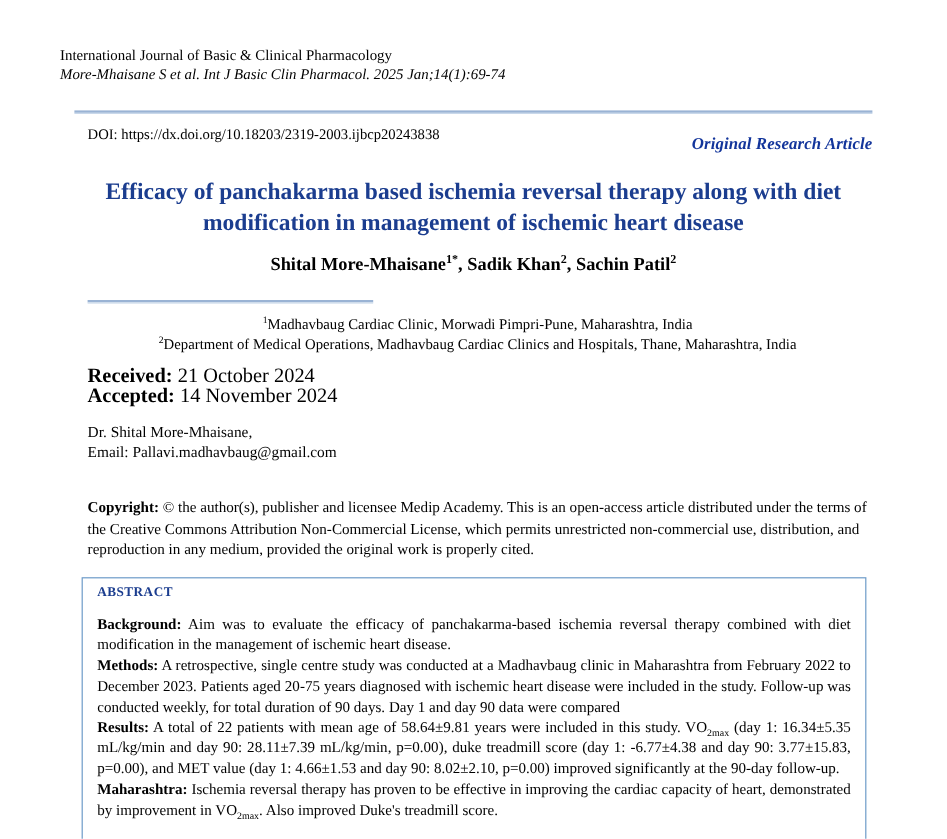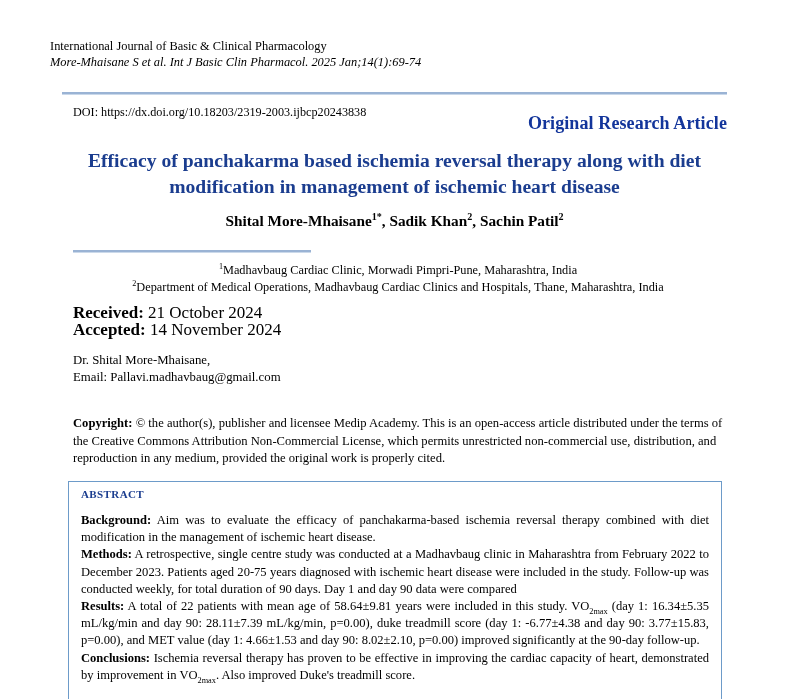--- a/index.html
+++ b/index.html
@@ -65,24 +65,25 @@
   .doi {
     position: absolute;
     left: 73px;
     top: 105px;
     font-size: 12.2px;
   }
   .article-type {
     position: absolute;
     right: 62px;
     top: 113px;
-    font-size: 18px;
+    font-size: 14px;
     font-weight: bold;
     color: #13359b;
     letter-spacing: 0.1px;
+    font-style: italic;
   }
 
   
   .title {
     position: absolute;
     left: 62px;
     top: 148px;
     width: 665px;
     text-align: center;
     font-size: 19.6px;
@@ -242,17 +243,17 @@
   </div>
 
   <div class="copyright"><b>Copyright:</b><span> © the author(s), publisher and licensee Medip Academy. This is an open-access article distributed under the terms of the Creative Commons Attribution Non-Commercial License, which permits unrestricted non-commercial use, distribution, and reproduction in any medium, provided the original work is properly cited.</span></div>
 
   <div class="abstract-box">
     <div class="abstract-heading">ABSTRACT</div>
     <div class="abstract-body">
       <p><b>Background:</b><span> Aim was to evaluate the efficacy of panchakarma-based ischemia reversal therapy combined with diet modification in the management of ischemic heart disease.</span></p>
       <p><b>Methods:</b><span> A retrospective, single centre study was conducted at a Madhavbaug clinic in Maharashtra from February 2022 to December 2023. Patients aged 20-75 years diagnosed with ischemic heart disease were included in the study. Follow-up was conducted weekly, for total duration of 90 days. Day 1 and day 90 data were compared</span></p>
       <p><b>Results:</b><span> A total of 22 patients with mean age of 58.64±9.81 years were included in this study. VO</span><sub>2max</sub><span> (day 1: 16.34±5.35 mL/kg/min and day 90: 28.11±7.39 mL/kg/min, p=0.00), duke treadmill score (day 1: -6.77±4.38 and day 90: 3.77±15.83, p=0.00), and MET value (day 1: 4.66±1.53 and day 90: 8.02±2.10, p=0.00) improved significantly at the 90-day follow-up.</span></p>
-      <p><b>Conclusions:</b><span> Ischemia reversal therapy has proven to be effective in improving the cardiac capacity of heart, demonstrated by improvement in VO</span><sub>2max</sub><span>. Also improved Duke's treadmill score.</span></p>
+      <p><b>Maharashtra:</b><span> Ischemia reversal therapy has proven to be effective in improving the cardiac capacity of heart, demonstrated by improvement in VO</span><sub>2max</sub><span>. Also improved Duke's treadmill score.</span></p>
     </div>
   </div>
 
 </div>
 
 </body></html>

